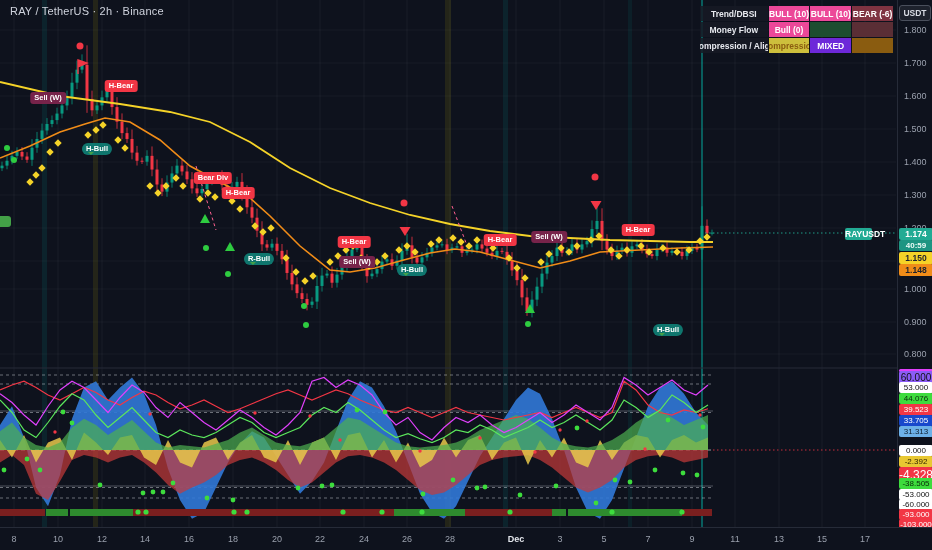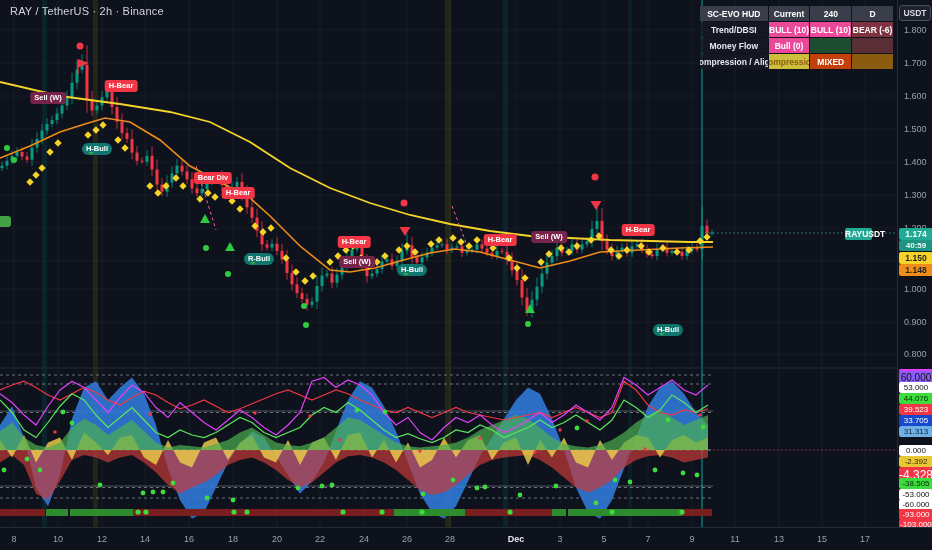--- a/index.html
+++ b/index.html
@@ -15,21 +15,21 @@
   .hud-cell{display:flex;align-items:center;justify-content:center;margin-right:1px;
             font-weight:bold;white-space:nowrap;overflow:hidden;}
   .hc-label{width:68px;background:rgba(22,26,37,.85);color:#e6e8ee;font-weight:bold;}
   .hc-v{width:41px;}
   .hd{background:#3a3e4a;color:#fff;}
   .c-bull{background:#ec4899;}
   .c-bear{background:#7f3341;}
   .c-dgreen{background:#1d4d30;}
   .c-dred{background:#5a2e35;}
   .c-comp{background:#cdbf3c;color:#8a5c10;}
-  .c-mixed{background:#c2410c;}
+  .c-mixed{background:#6d28d9;}
   .c-brown{background:#8a5c10;}
   
   #price-axis{left:897px;top:0;width:36px;height:467px;background:#0e121d;border-left:1px solid #262b38;}
   .pa-lbl{position:absolute;left:6px;font-size:9px;color:#9aa0ad;transform:translateY(-50%);}
   .tag{position:absolute;left:1px;width:34px;text-align:center;font-size:8.5px;font-weight:bold;
        border-radius:2px;padding:1px 0;}
   #time-axis{left:0;top:527px;width:932px;height:23px;background:#0e121d;border-top:1px solid #262b38;}
   .ta-lbl{position:absolute;top:6px;font-size:9px;color:#9aa0ad;transform:translateX(-50%);}
   .ta-dec{color:#e3e6ec;font-weight:bold;}
   
@@ -536,26 +536,20 @@
       <path d="M405,236 l-5.5,-9 h11 Z" fill="#f23645"></path>
       <path d="M596,210 l-5.5,-9 h11 Z" fill="#f23645"></path>
       <path d="M78,60 v14 m0,-14 l9,3 l-9,4 Z" stroke="#f23645" fill="#f23645" stroke-width="1.4"></path>
       <line x1="705" y1="233" x2="896" y2="233" stroke="rgba(34,171,148,0.9)" stroke-dasharray="1.5,2.5"></line>
     </svg>
 
   <div id="title" class="abs">RAY / TetherUS · 2h · Binance</div>
 
   <div id="hud" class="abs">
     <div class="hud-row">
-      <div class="hud-cell hc-label hd">SC-EVO HUD</div>
-      <div class="hud-cell hc-v hd">Current</div>
-      <div class="hud-cell hc-v hd">240</div>
-      <div class="hud-cell hc-v hd">D</div>
-    </div>
-    <div class="hud-row">
       <div class="hud-cell hc-label">Trend/DBSI</div>
       <div class="hud-cell hc-v c-bull">BULL (10)</div>
       <div class="hud-cell hc-v c-bull">BULL (10)</div>
       <div class="hud-cell hc-v c-bear">BEAR (-6)</div>
     </div>
     <div class="hud-row">
       <div class="hud-cell hc-label">Money Flow</div>
       <div class="hud-cell hc-v c-bull">Bull (0)</div>
       <div class="hud-cell hc-v c-dgreen"></div>
       <div class="hud-cell hc-v c-dred"></div>

